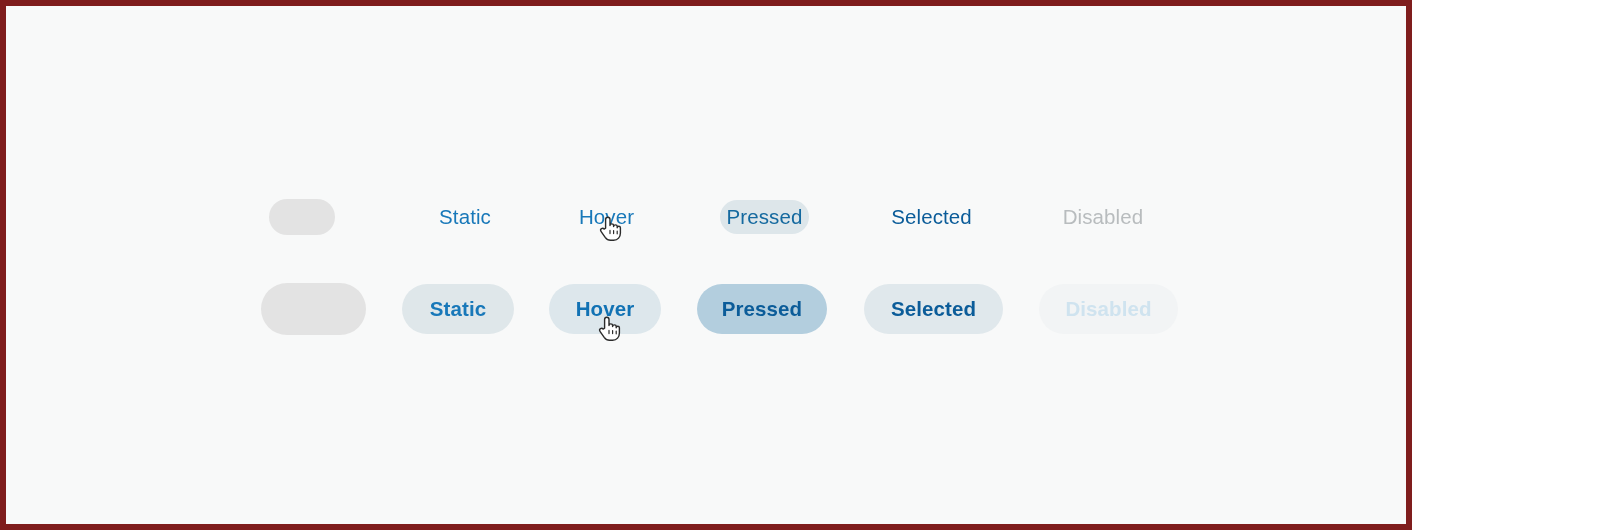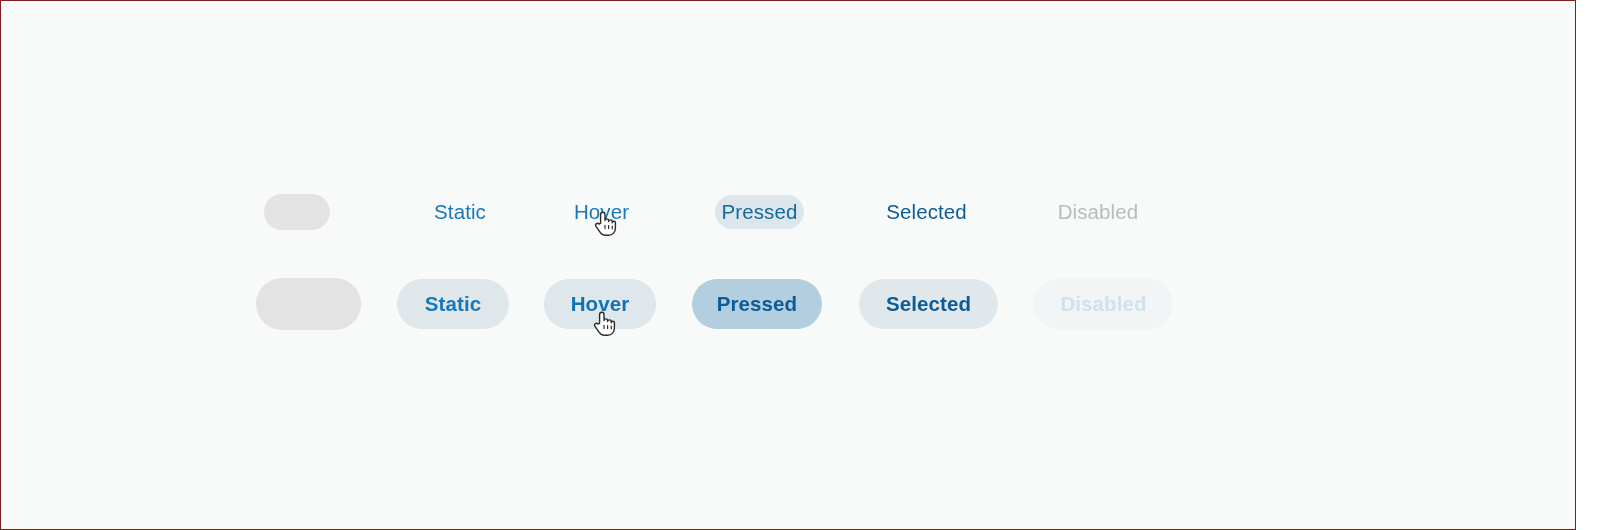--- a/index.html
+++ b/index.html
@@ -8,25 +8,25 @@
     padding: 0;
     background: #ffffff;
   }
   body {
     font-family: "Liberation Sans", sans-serif;
     -webkit-font-smoothing: antialiased;
   }
 
   .canvas {
     position: relative;
-    width: 1576px;
+    width: 1412px;
     height: 530px;
     box-sizing: border-box;
     background: #f8f9f9;
-    border: 1px solid #7f1d1d;
+    border: 6px solid #7f1d1d;
     overflow: hidden;
   }
 
   
   .row {
     position: absolute;
     left: 0;
     width: 100%;
     height: 0;
   }

